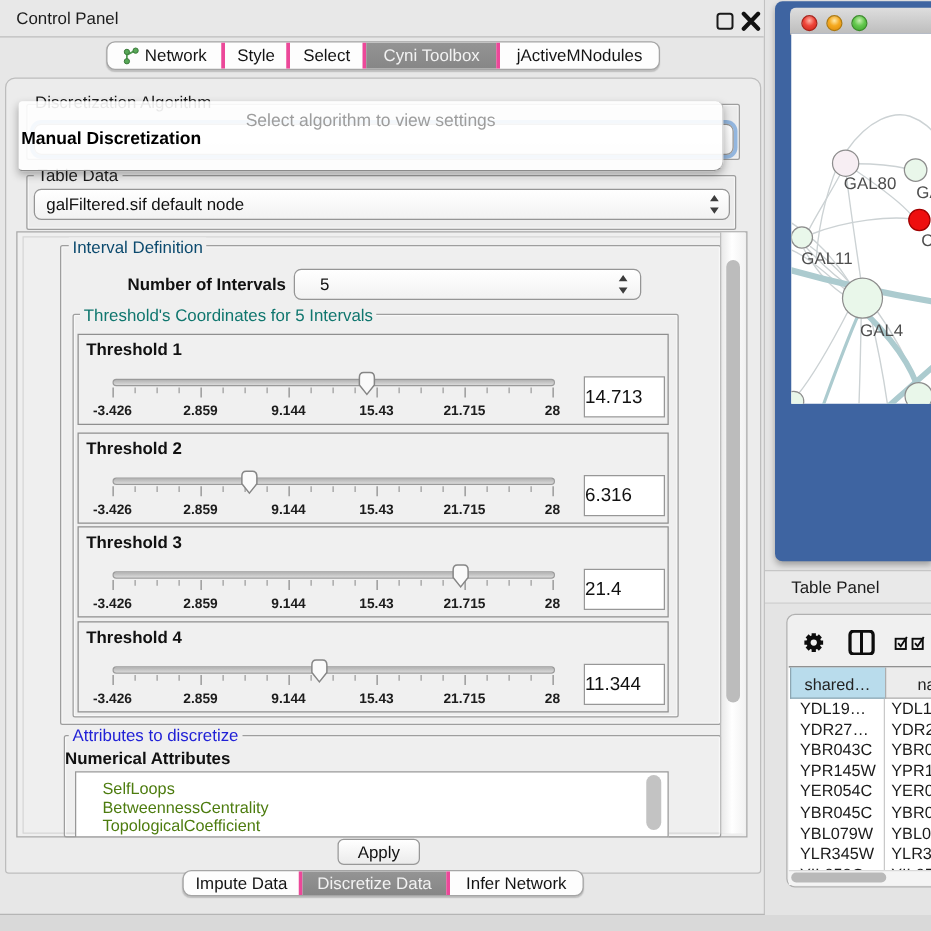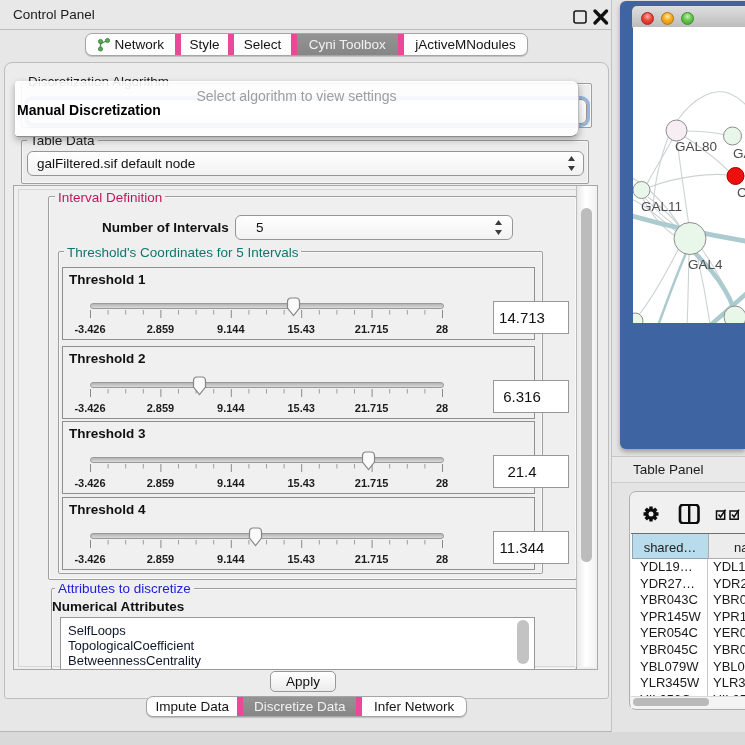--- a/index.html
+++ b/index.html
@@ -5,41 +5,41 @@
 #root{position:relative;width:745px;height:745px;overflow:hidden;background:#e4e4e4;
   font-family:"Liberation Sans",sans-serif;-webkit-font-smoothing:antialiased;}
 .abs{position:absolute;}
 
 #lwin{left:0;top:0;width:611px;height:731px;background:#e7e7e7;border-right:1px solid #c2c2c2;border-bottom:1px solid #b5b5b5;}
 #ltitle{left:0;top:0;width:611px;height:29px;background:#e8e8e8;border-bottom:1px solid #bdbdbd;}
 #ltitle span{position:absolute;left:13px;top:7px;font-size:13.5px;color:#1b1b1b;}
 #mainpanel{left:4px;top:62px;width:603px;height:635px;background:#ececec;border:1px solid #bdbdbd;border-radius:8px 8px 3px 3px;}
 
 .seg{display:flex;background:#fdfdfd;border:1px solid #a5a5a5;border-radius:7px;overflow:hidden;box-shadow:0 1px 1px rgba(0,0,0,0.18);}
-.seg div{display:flex;align-items:center;justify-content:center;font-size:13.5px;color:#141414;border-right:6px solid #ec4899;}
+.seg div{display:flex;align-items:center;justify-content:center;font-size:13.5px;color:#141414;border-right:3px solid #ec4899;}
 .seg div:last-child{border-right:none;}
 .seg .on{background:linear-gradient(#949494,#868686);color:#f2f2f2;}
 #toptabs{left:85px;top:33px;width:441px;height:21px;}
 #bottabs{left:146px;top:696px;width:319px;height:19px;}
 
 .grp{border:1px solid #9e9e9e;border-radius:2px;box-shadow:inset 0 0 0 1px rgba(255,255,255,0.55);}
 .glabel{position:absolute;font-size:13.5px;padding:0 3px;white-space:nowrap;}
 
 .combo{background:linear-gradient(#ffffff,#f2f2f2);border:1px solid #959595;border-radius:6px;font-size:13.5px;color:#111;}
 .combo span{position:absolute;left:9px;top:4px;}
 .arr{position:absolute;width:9px;height:17px;}
 
 .trow{left:62px;width:471px;height:71px;background:#f0f0f0;border:1px solid #8f8f8f;}
 .ttitle{position:absolute;left:6px;top:4px;font-weight:bold;font-size:13.5px;color:#111;}
 .track{position:absolute;left:90px;width:352px;height:4px;background:linear-gradient(#b3b3b3,#dadada);border:1px solid #9a9a9a;border-radius:3px;}
 .ticklabel{position:absolute;width:60px;text-align:center;font-size:11px;font-weight:bold;color:#1c1c1c;}
-.vbox{position:absolute;left:493px;width:56px;height:31px;background:#fff;border:1px solid #979797;font-size:15px;color:#111;text-align:center;line-height:31px;padding-right:18px;}
+.vbox{position:absolute;left:467px;width:56px;height:31px;background:#fff;border:1px solid #979797;font-size:15px;color:#111;text-align:left;line-height:31px;padding-right:7px;}
 
 #attrlist{left:60px;top:617px;width:473px;height:51px;background:#fff;border:1px solid #989898;overflow:hidden;}
-#attrlist div{margin-left:7px;font-size:13px;color:#0f172a;height:15px;line-height:15px;}
+#attrlist div{margin-left:21px;font-size:13px;color:#4d7c0f;height:15px;line-height:15px;}
 
 #popup{left:15px;top:81px;width:563px;height:55px;background:rgba(255,255,255,0.9);
  border-bottom:1px solid #8b8b8b;border-right:1px solid #bbb;border-radius:3px 6px 8px 3px;
  box-shadow:0 3px 7px rgba(0,0,0,0.30);z-index:40;}
 #popup .i1{position:absolute;left:0;top:6.5px;width:563px;text-align:center;font-size:14px;color:#9d9d9d;}
 #popup .i2{position:absolute;left:2px;top:20.5px;font-size:14px;font-weight:bold;color:#000;}
 #popup .i3{position:absolute;left:1px;top:35px;font-size:14px;color:#0a0a0a;}
 
 #netwin{left:620px;top:1px;width:125px;height:448px;background:#3e64a1;border-radius:6px 0 0 6px;box-shadow:0 3px 5px rgba(0,0,0,0.3);}
 #nettitle{left:632px;top:6px;width:113px;height:21px;background:linear-gradient(#dedede,#bdbdbd);border-radius:5px 0 0 0;border-bottom:1px solid #909090;}
@@ -86,21 +86,21 @@
       <span>galFiltered.sif default node</span>
  <svg class="arr" style="right:7px;top:3px" viewBox="0 0 9 17">
         <path d="M4.5 1 L8 6 H1 Z M4.5 16 L1 11 H8 Z" fill="#3c3c3c"></path>
       </svg>
 </div>
 
 <div class="abs" style="left:13px;top:185px;width:583px;height:483px;border:1px solid #a8a8a8;background:#efefef;"></div>
 <div class="abs" style="left:18px;top:189px;width:574px;height:476px;border:1px solid #d6d6d6;"></div>
 
 <div class="abs grp" style="left:48px;top:196px;width:527px;height:382px;"></div>
-<div class="abs glabel" style="left:55px;top:190px;background:#efefef;color:#be185d;">Interval Definition</div>
+<div class="abs glabel" style="left:55px;top:190px;background:#efefef;color:#0c4a6e;">Interval Definition</div>
 <div class="abs" style="left:102px;top:220px;font-size:13.5px;font-weight:bold;color:#111;">Number of Intervals</div>
 <div class="abs combo" style="left:235px;top:215px;width:276px;height:23px;">
       <span style="left:20px">5</span>
  <svg class="arr" style="right:9px;top:3px" viewBox="0 0 9 17">
         <path d="M4.5 1 L8 6 H1 Z M4.5 16 L1 11 H8 Z" fill="#3c3c3c"></path>
       </svg>
 </div>
 
 <div class="abs grp" style="left:58px;top:251px;width:483px;height:321px;"></div>
 <div class="abs glabel" style="left:64px;top:245px;background:#efefef;color:#0f766e;">Threshold's Coordinates for 5 Intervals</div>
@@ -179,22 +179,22 @@
 <svg class="abs" style="left:246.5px;top:526px" width="17" height="22" viewBox="0 0 17 22">
       <path d="M2.5 6 Q2.5 2 6 2 L11 2 Q14.5 2 14.5 6 L14.5 12 L8.5 19.5 L2.5 12 Z" fill="#fafafa" stroke="#868686" stroke-width="1.2"></path>
     </svg>
 <div class="vbox" style="top:531px;">11.344</div>
 
 <div class="abs grp" style="left:51px;top:588px;width:524px;height:80px;"></div>
 <div class="abs glabel" style="left:55px;top:581px;background:#efefef;color:#2121d6;">Attributes to discretize</div>
 <div class="abs" style="left:52px;top:599px;font-size:13.5px;font-weight:bold;color:#111;">Numerical Attributes</div>
 <div class="abs" id="attrlist">
       <div style="margin-top:5px">SelfLoops</div>
+      <div>BetweennessCentrality</div>
       <div>TopologicalCoefficient</div>
-      <div>BetweennessCentrality</div>
     </div>
 <div class="abs" style="left:517px;top:620px;width:12px;height:44px;background:#c3c3c3;border-radius:6px;"></div>
 
 <div class="abs" style="left:576px;top:186px;width:19px;height:481px;background:linear-gradient(90deg,#e8e8e8,#ffffff 45%,#f2f2f2);border-left:1px solid #bdbdbd;"></div>
 <div class="abs" style="left:581px;top:208px;width:11px;height:354px;background:#bcbcbc;border-radius:6px;"></div>
 
 <div class="abs" style="left:270px;top:671px;width:64px;height:19px;background:linear-gradient(#ffffff,#ebebeb);border:1px solid #989898;border-radius:5px;text-align:center;font-size:13.5px;line-height:19px;color:#111;">Apply</div>
 
 <div class="abs seg" id="bottabs">
  <div style="width:94px">Impute Data</div>

